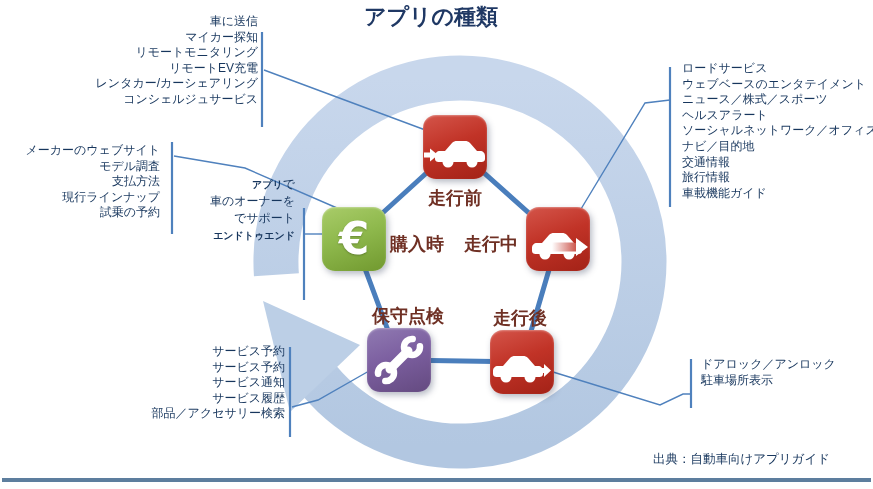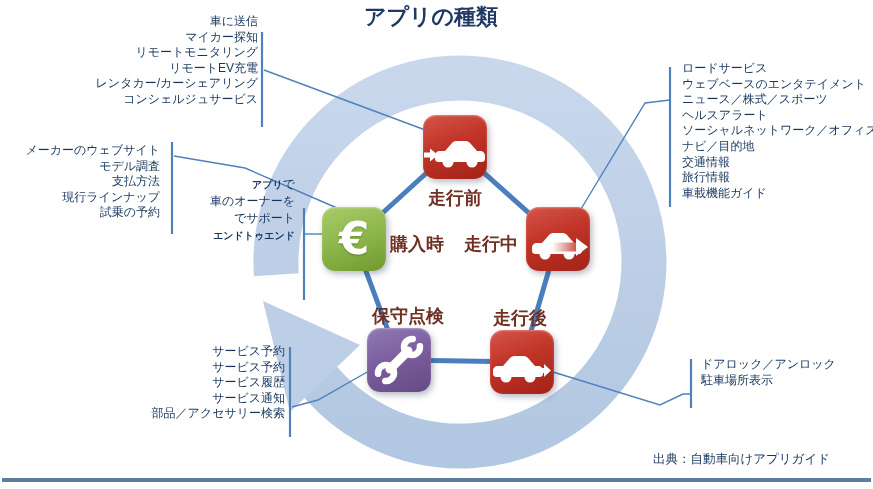--- a/index.html
+++ b/index.html
@@ -96,22 +96,22 @@
       <div>ヘルスアラート</div>
       <div>ソーシャルネットワーク／オフィス</div>
       <div>ナビ／目的地</div>
       <div>交通情報</div>
       <div>旅行情報</div>
       <div>車載機能ガイド</div>
     </div>
   <div class="list ra" style="top:344px;right:588px;">
       <div>サービス予約</div>
       <div>サービス予約</div>
+      <div>サービス通知</div>
       <div>サービス履歴</div>
-      <div>サービス通知</div>
       <div>部品／アクセサリー検索</div>
     </div>
   <div class="list" style="top:357px;left:701px;">
       <div>ドアロック／アンロック</div>
       <div>駐車場所表示</div>
     </div>
 
   <div class="center-msg">
     <div><b>アプリ</b><span>で</span></div>
     <div>車のオーナーを</div>

